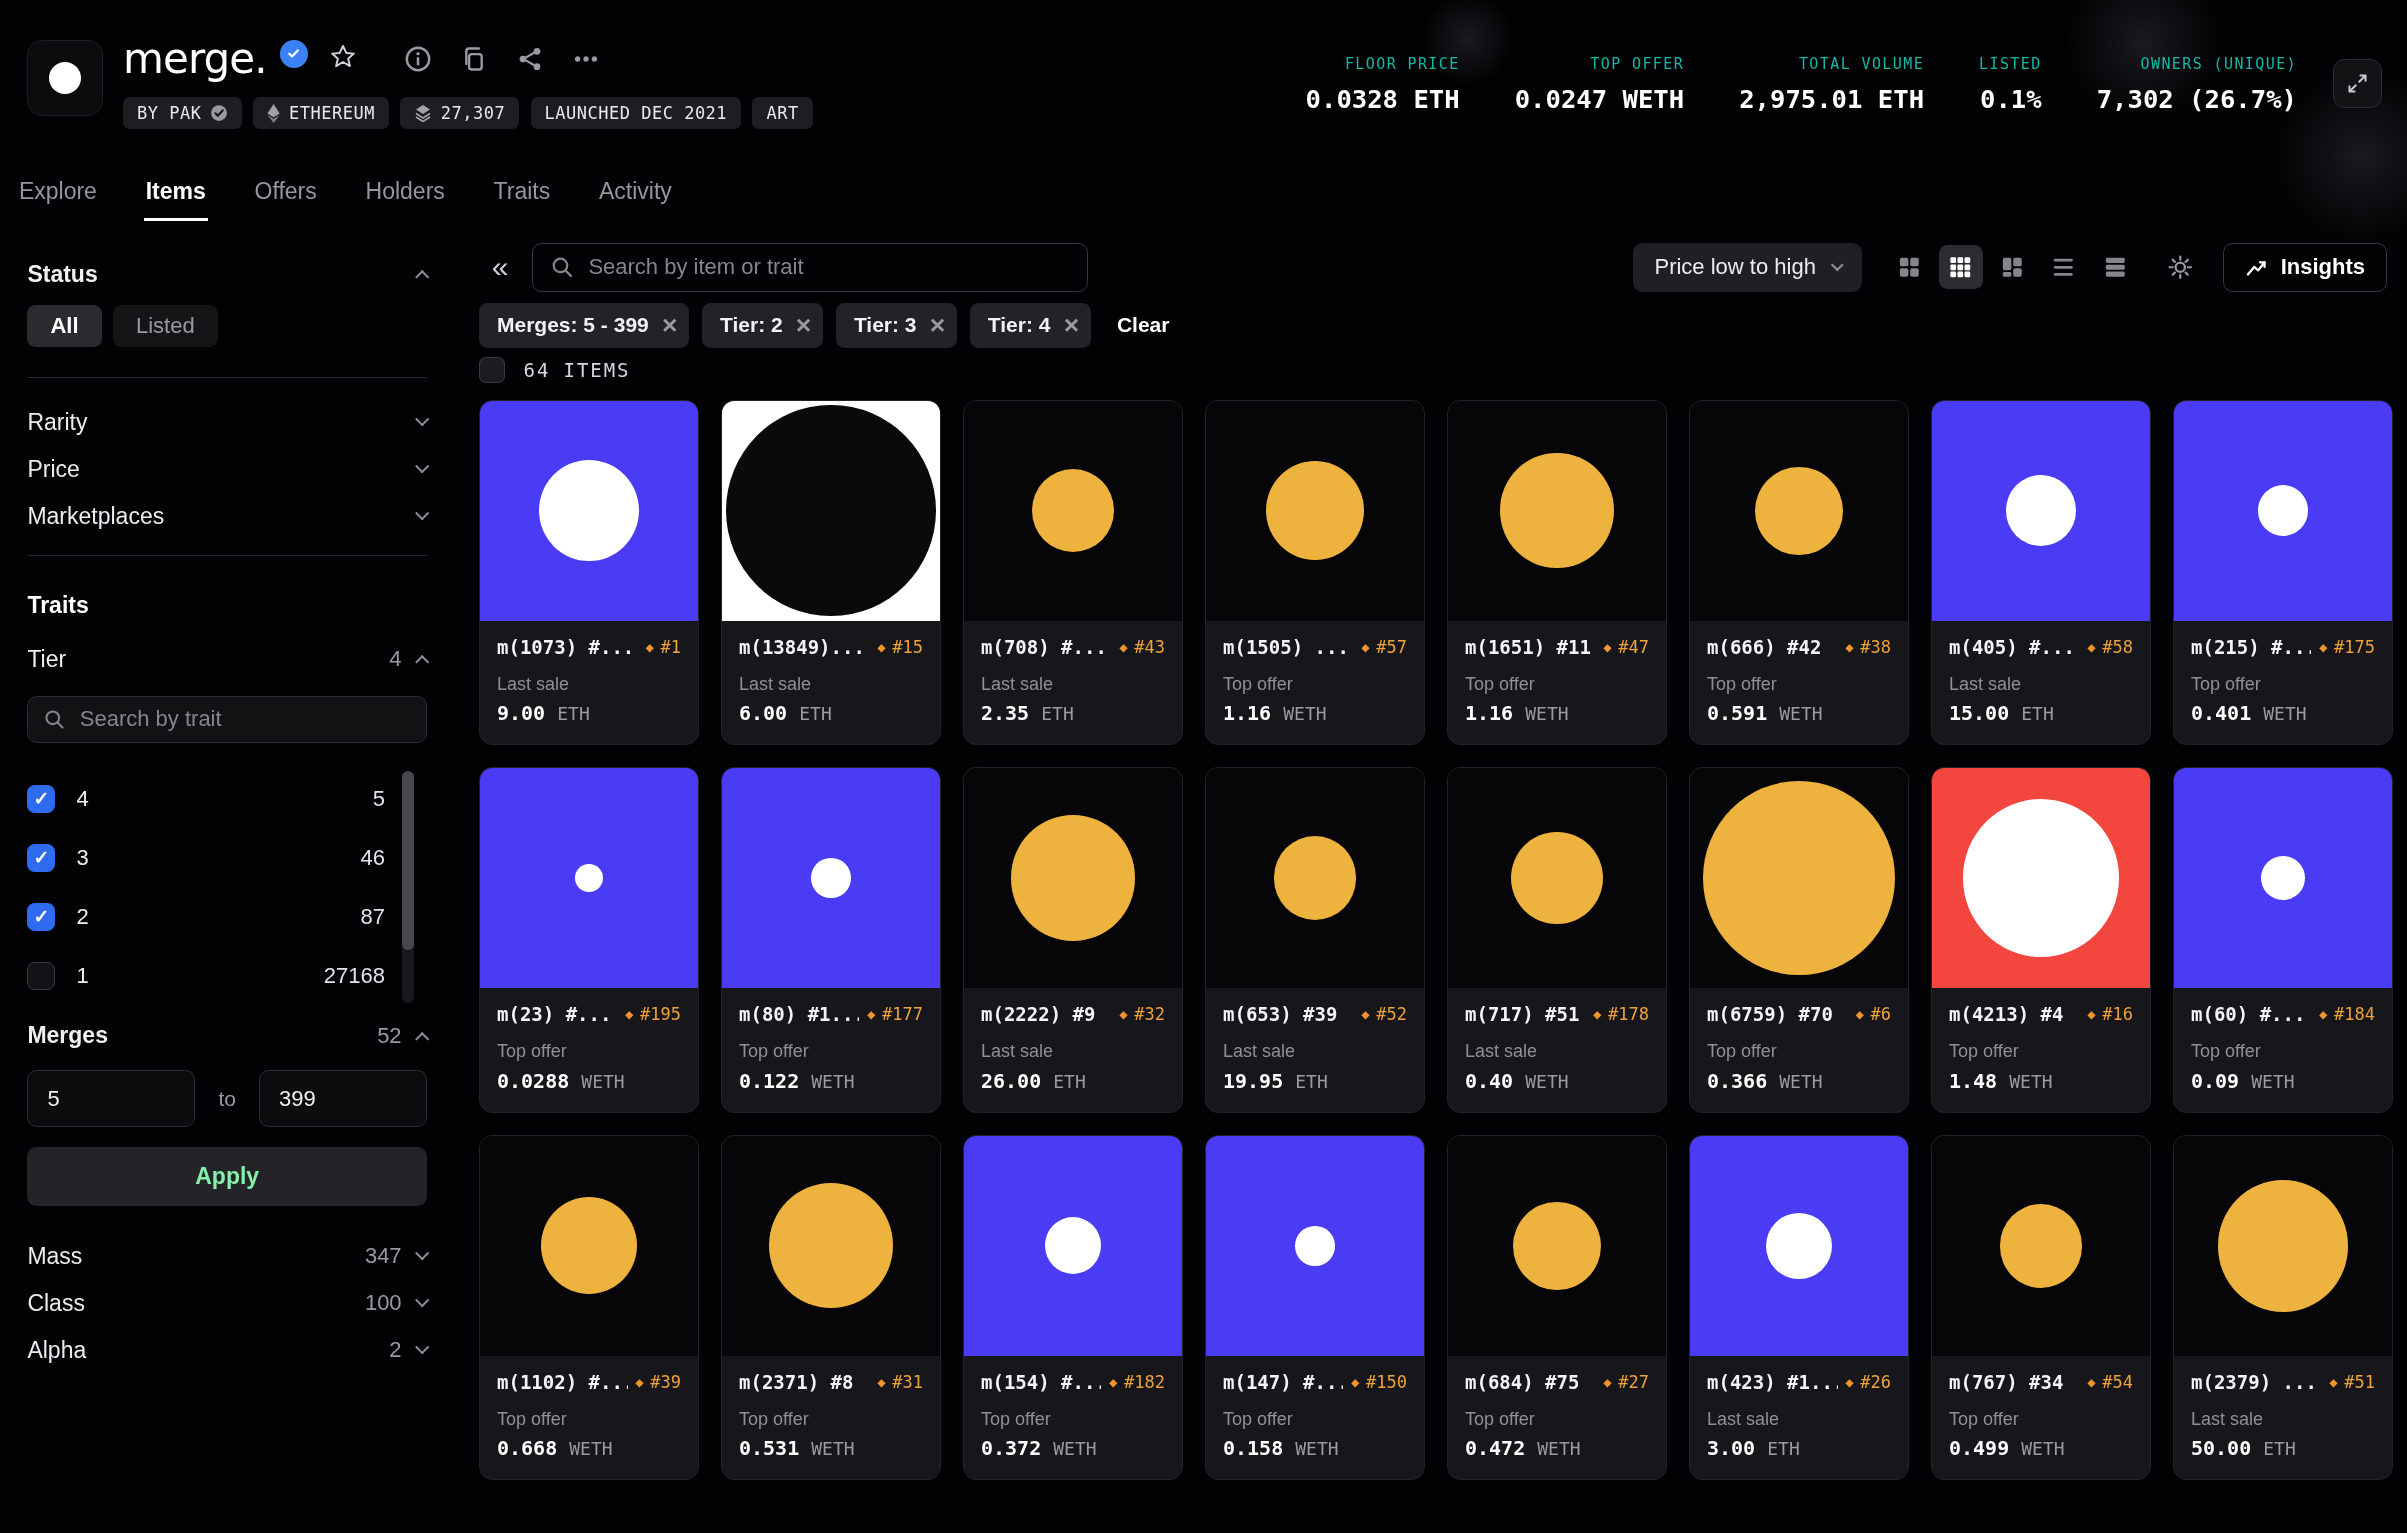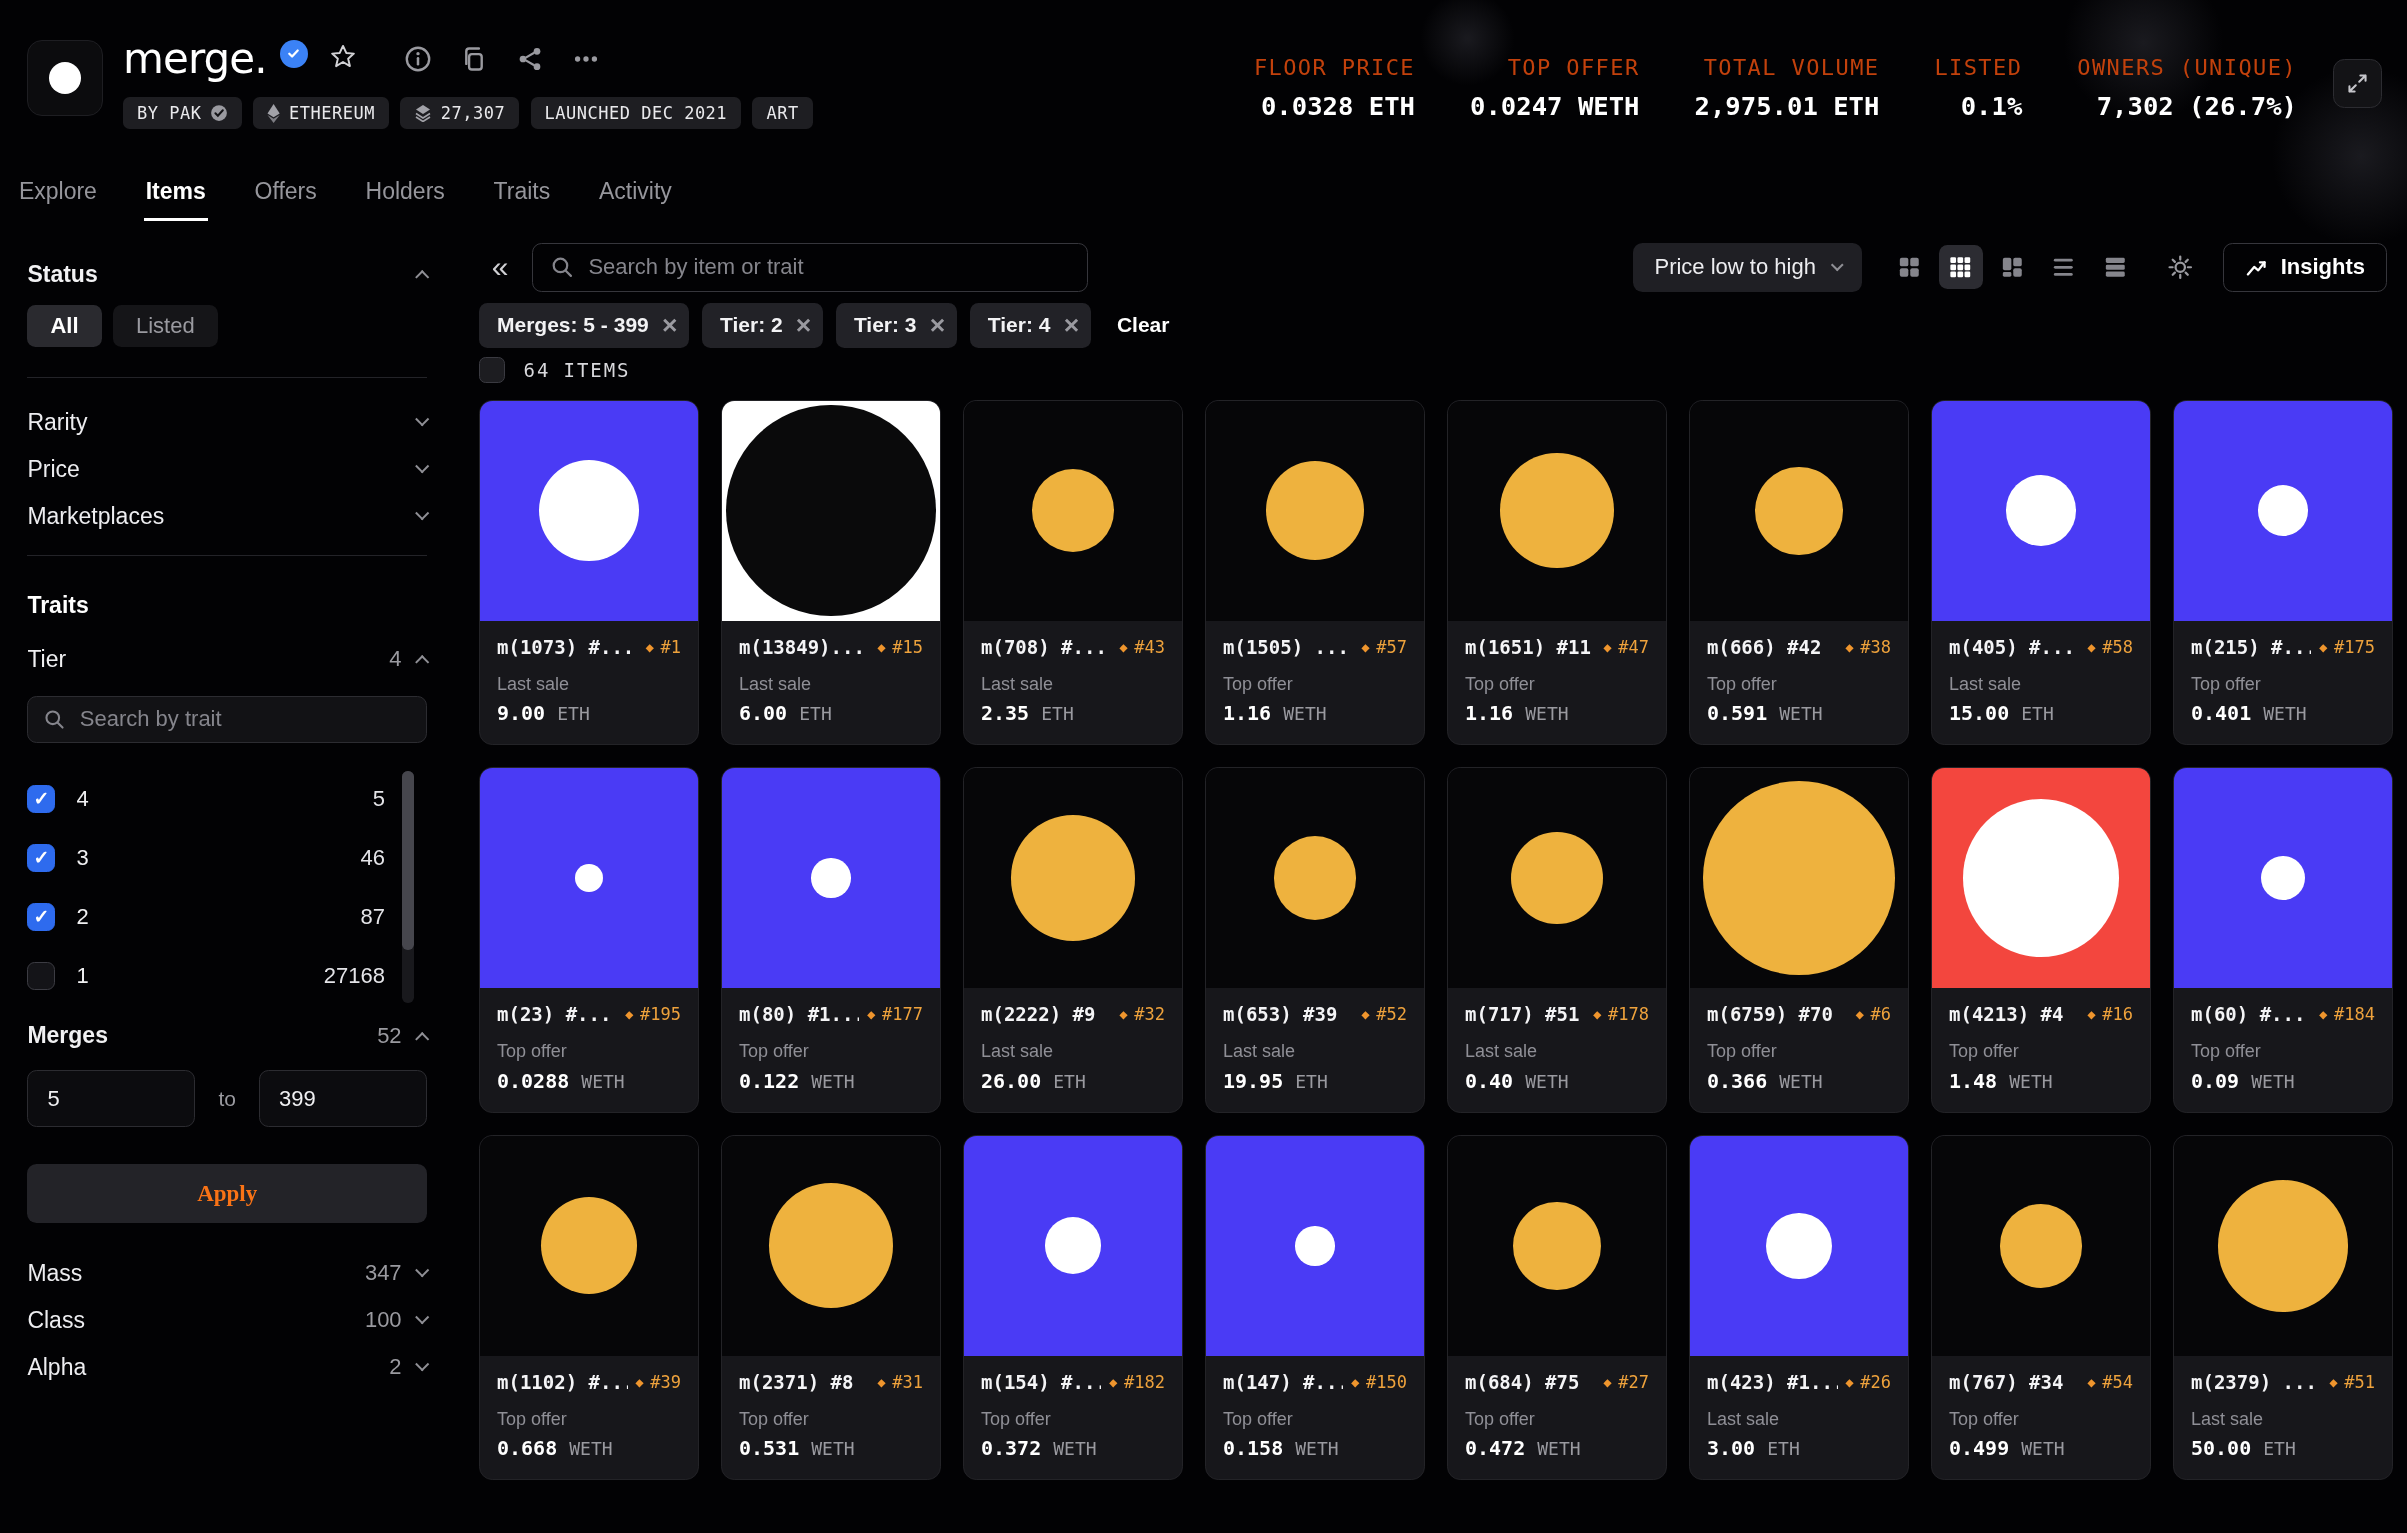--- a/index.html
+++ b/index.html
@@ -14,21 +14,21 @@
   .page-title{font-family:"DejaVu Sans",sans-serif;font-size:42px;font-weight:400;letter-spacing:-0.9px}
   .verified{width:28px;height:28px;border-radius:50%;background:#3b82f6;display:flex;align-items:center;justify-content:center;margin-left:13.2px;margin-top:-9.5px}
   .icon-btn{background:none;border:none;padding:0;margin:0;display:flex;align-items:center;justify-content:center;cursor:pointer;color:#9a9aa0}
   .title-icons{display:flex;align-items:center;gap:28px;margin-left:47px}
   .star-btn{margin-left:21px;margin-top:-3.8px}
   .badge-row{position:absolute;left:123px;top:97px;display:flex;gap:11.4px}
   .badge{height:32px;display:flex;align-items:center;gap:8.5px;padding:0 14px;background:#1e1e22;border-radius:6.6px;
     font-family:"DejaVu Sans Mono",monospace;font-size:17px;letter-spacing:0.5px;color:#e9e9ec}
   .stats-row{position:absolute;right:110px;top:55px;display:flex;gap:55px}
   .stat{display:flex;flex-direction:column;align-items:flex-end}
-  .stat .lbl{font-family:"DejaVu Sans Mono",monospace;font-size:22px;letter-spacing:1.4px;color:#c2410c}
+  .stat .lbl{font-family:"DejaVu Sans Mono",monospace;font-size:15px;letter-spacing:1.4px;color:#14b8a6}
   .stat .val{font-family:"DejaVu Sans Mono",monospace;font-size:25.6px;font-weight:bold;margin-top:11.4px;white-space:nowrap}
   .expand-btn{position:absolute;right:24.6px;top:59px;width:49px;height:49px;border-radius:11.4px;background:#131316;border:0.9px solid #2c2c31;display:flex;align-items:center;justify-content:center;cursor:pointer}
 
   
   .tabs{position:absolute;left:17px;top:178px;display:flex;gap:45px}
   .tab{font-size:23px;color:#96969c;padding:0 1.9px 13.2px 1.9px;border-bottom:3.8px solid transparent;cursor:pointer}
   .tab.active{color:#fff;font-weight:bold;border-bottom-color:#fff}
 
   
   .sidebar{position:absolute;left:0;top:235px;bottom:0;width:461px;padding:0 34px 0 27.4px}
@@ -56,21 +56,21 @@
   .cb{width:28px;height:28px;border-radius:7.6px;border:1.9px solid #3c3c43;background:#141418;flex:none;display:flex;align-items:center;justify-content:center}
   .cb.checked{background:#2e6bee;border-color:#2e6bee}
   .cb.checked::after{content:"✓";color:#fff;font-size:19px;font-weight:bold}
   .tier-row .lab{font-size:22px;color:#f0f0f2;margin-left:21px}
   .tier-row .cnt{margin-left:auto;font-size:22px;color:#e4e4e8}
   .tier-scroll{position:absolute;right:13.2px;top:1.9px;bottom:1.9px;width:11.4px;border-radius:5.7px;background:#19191d}
   .tier-thumb{position:absolute;left:0;top:0;width:11.4px;height:77%;border-radius:5.7px;background:#46464d;cursor:grab}
   .range-row{display:flex;align-items:center;margin-top:21px}
   .range-in{width:168px;height:57px;border:1.4px solid #2c2c31;background:#0c0c0f;border-radius:9.5px;color:#f0f0f2;font-size:22px;padding:0 19px;outline:none;font-family:inherit}
   .range-to{flex:1;text-align:center;color:#9a9aa0;font-size:21px}
-  .apply-btn{margin-top:37px;width:100%;height:59px;border:none;border-radius:9.5px;background:#232328;color:#f97316;font-size:23px;font-weight:bold;cursor:pointer;font-family:Liberation Serif, serif}
+  .apply-btn{margin-top:20px;width:100%;height:59px;border:none;border-radius:9.5px;background:#232328;color:#86efac;font-size:23px;font-weight:bold;cursor:pointer;font-family:Liberation Sans, sans-serif}
   .num-rows{margin-top:26.5px}
   .num-row{display:flex;align-items:center;height:47px;cursor:pointer}
   .num-row .t{font-size:23px;color:#ededf0}
   .num-row .right{margin-left:auto;display:flex;align-items:center;gap:15px;color:#9a9aa0;font-size:22px}
 
   
   .main{position:absolute;left:461px;top:235px;right:0;bottom:0;padding:0 20px 0 18px}
   .toolbar{display:flex;align-items:center;margin-top:7.6px;height:49px}
   .collapse-btn{width:42px;height:49px;font-size:30px;color:#cfcfd3}
   .search-lg{margin-left:11.4px;width:556px;height:49px;border:1.4px solid #36363c;border-radius:9.5px;display:flex;align-items:center;padding:0 17px;gap:11.4px}

